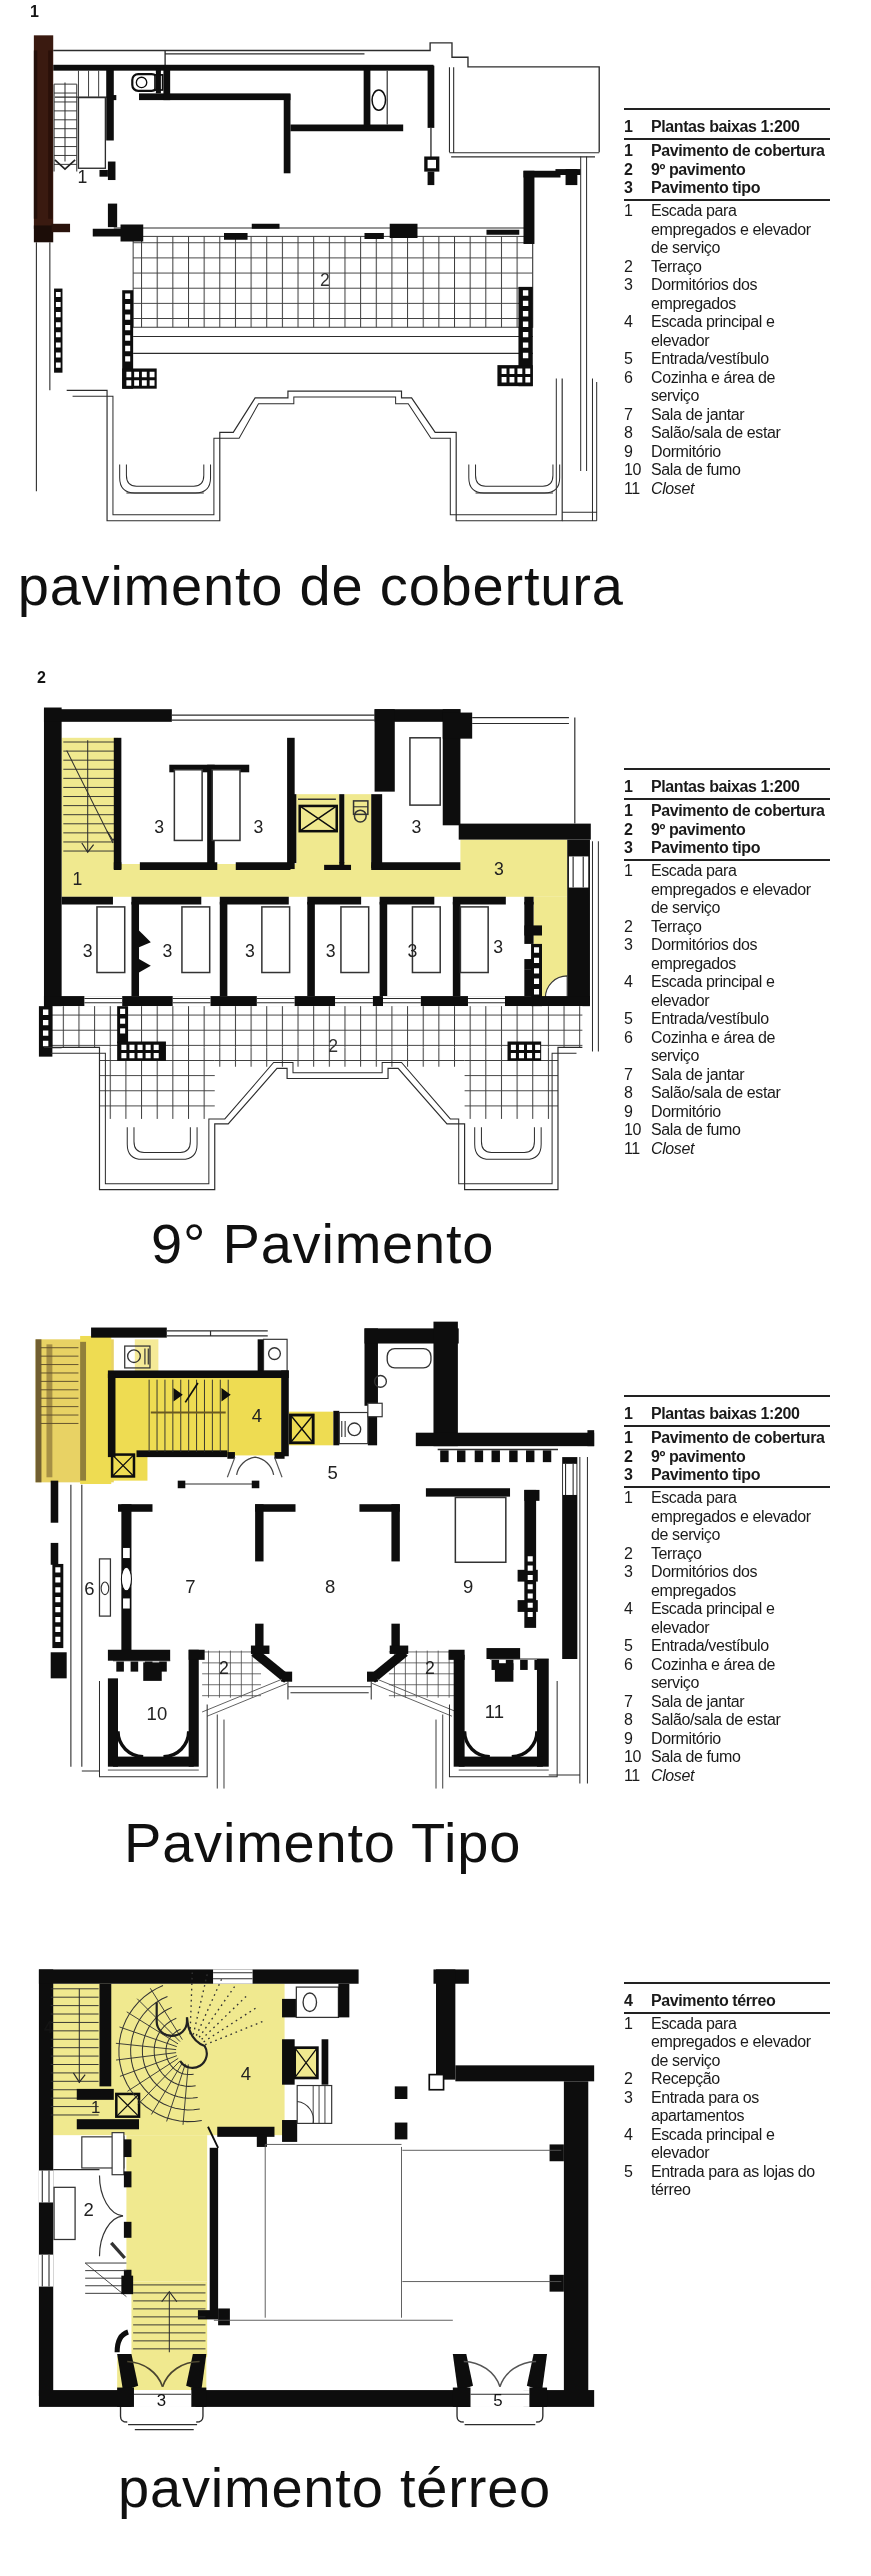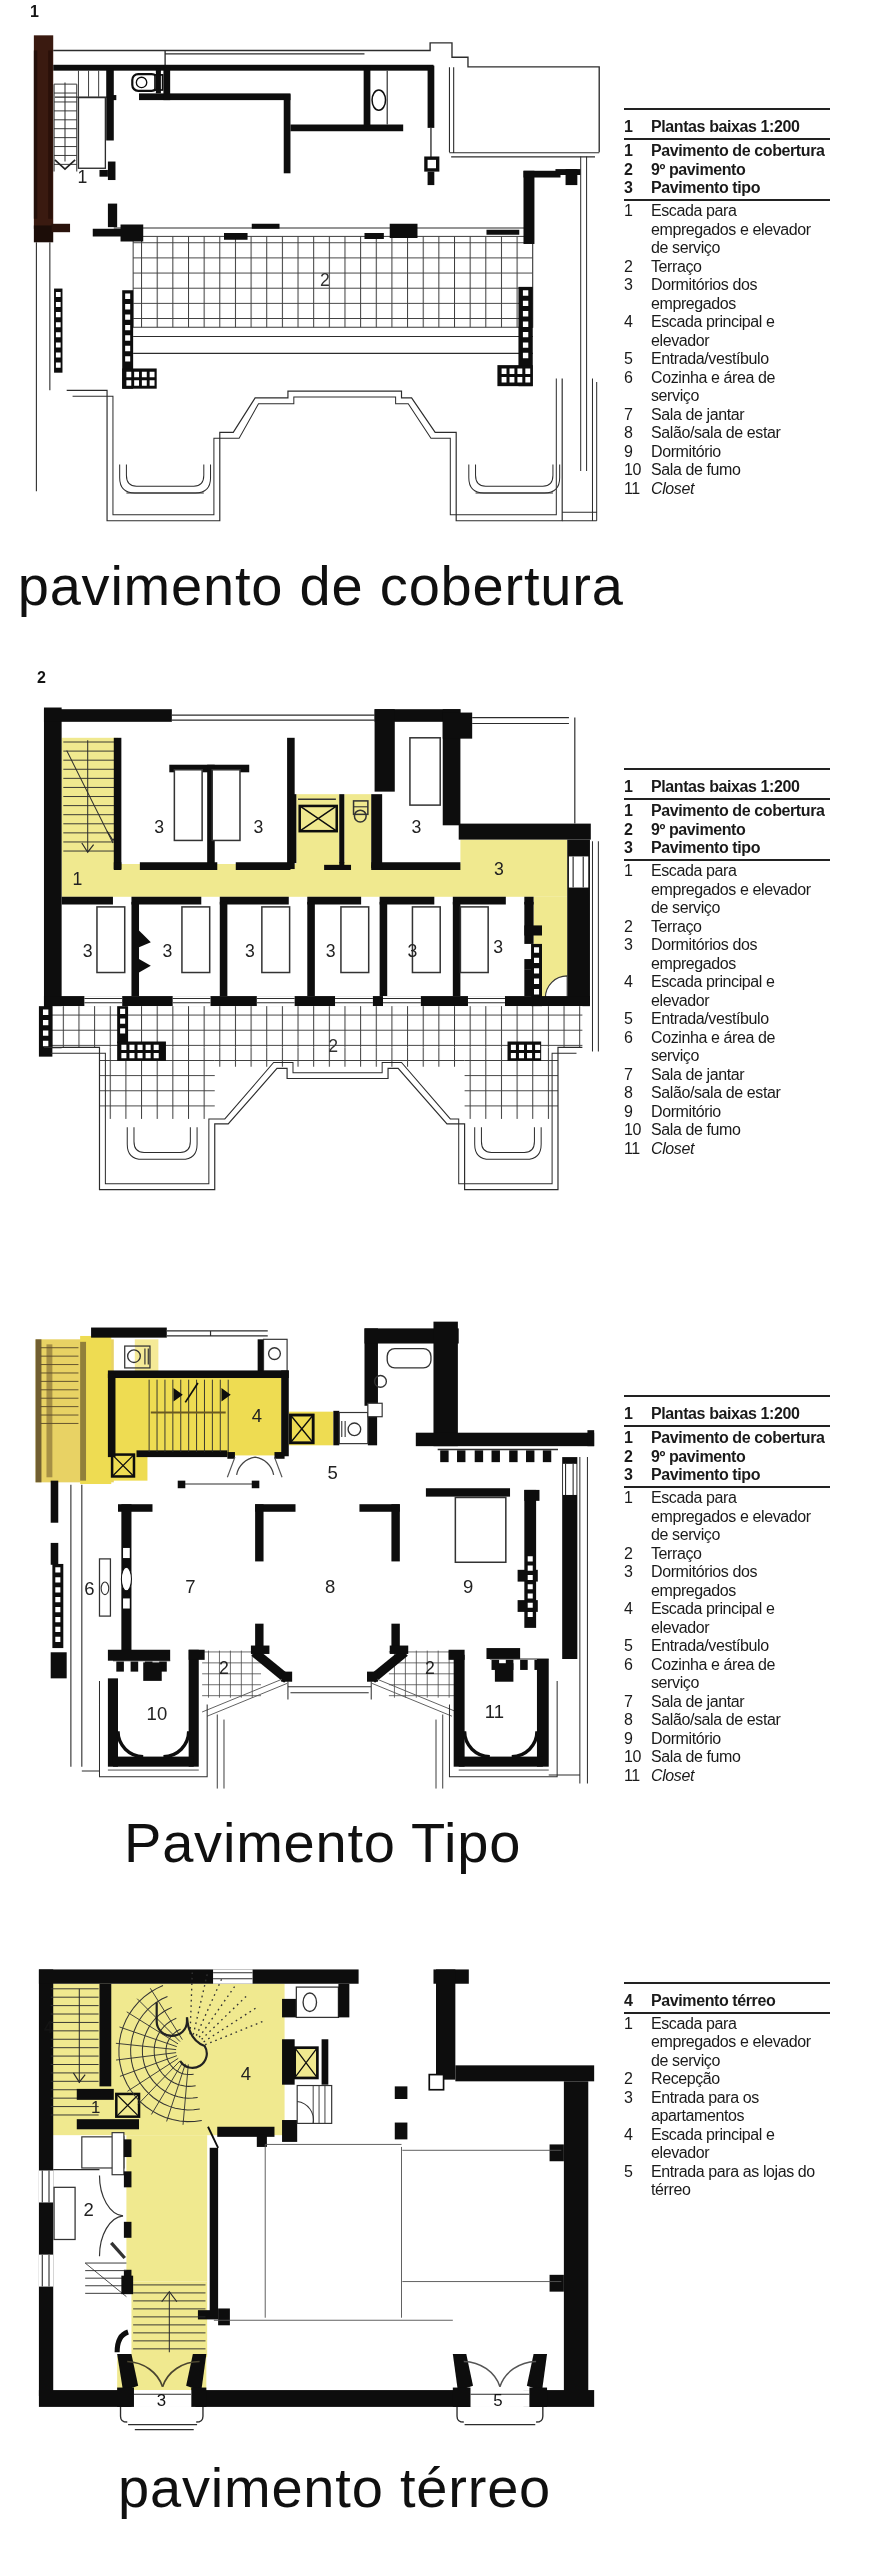--- a/index.html
+++ b/index.html
@@ -733,20 +733,21 @@
           <span class="n">10</span>
           <span>Sala de fumo</span>
         </div>
     <div class="row">
           <span class="n">11</span>
           <span><i>Closet</i></span>
         </div>
   </div>
 </div>
 
+<div class="caption" style="left:151px;top:1211px;">9° Pavimento</div>
 
 <div class="legend" style="top:1395px;">
   <div class="rule"></div>
   <div class="lg-head">
         <span class="n">1</span>
         <span>Plantas baixas 1:200</span>
       </div>
   <div class="rule"></div>
   <div class="lg-bold">
     <div class="row">

